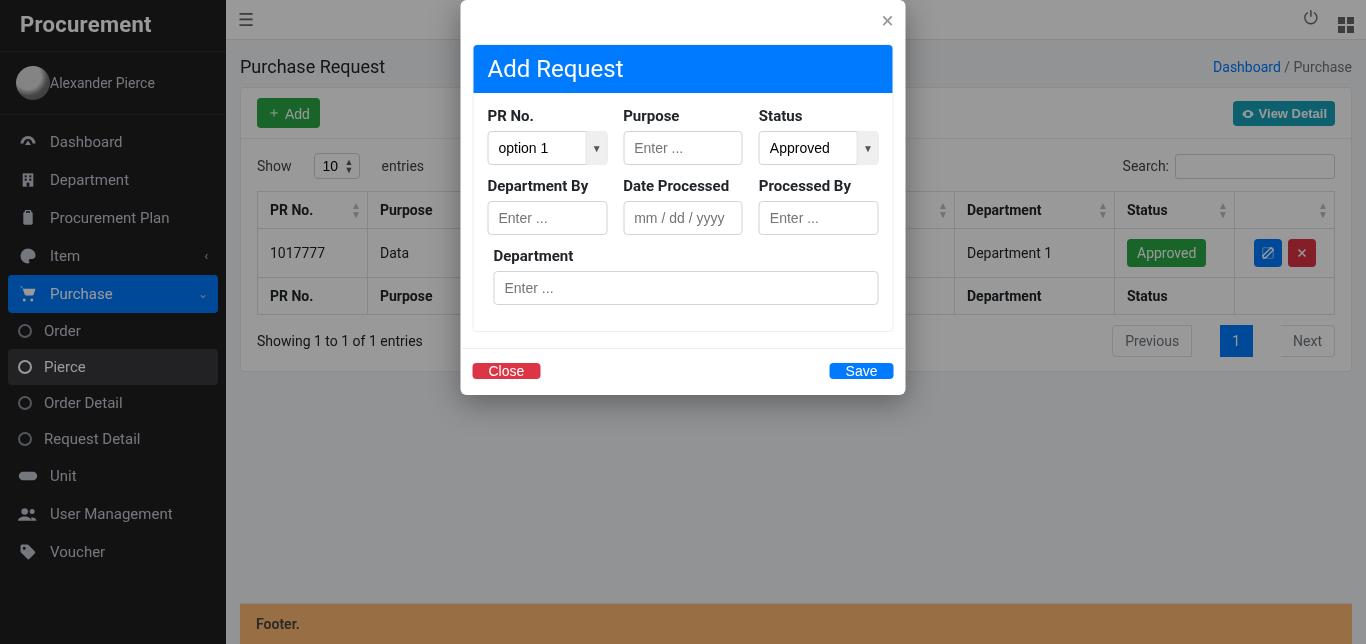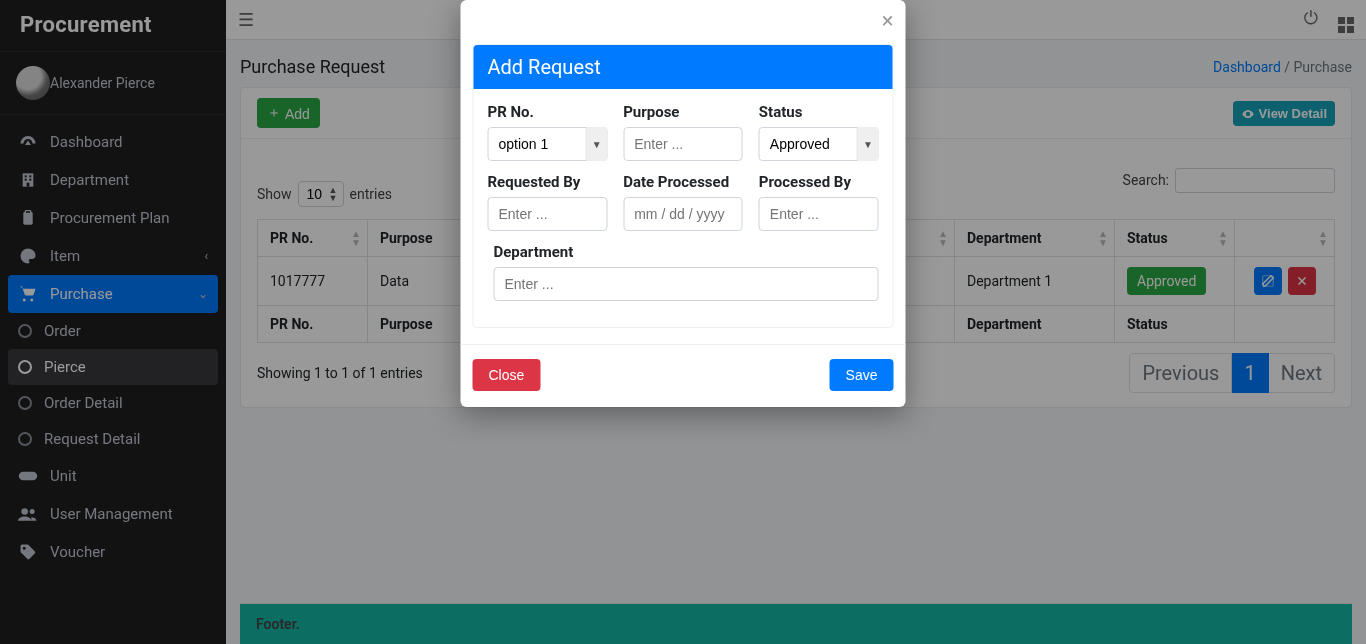--- a/index.html
+++ b/index.html
@@ -137,21 +137,21 @@
   .card-header .right { margin-left: auto; }
 
   .card-body { padding: 14px 16px; }
 
   .dt-controls {
     display: flex;
     align-items: center;
     justify-content: space-between;
     margin-bottom: 12px;
   }
-  .show-entries { display: flex; align-items: center; gap: 6px; color: #444; margin-top: 28px; }
+  .show-entries { display: flex; align-items: center; gap: 22px; color: #444; }
   .show-entries select {
     border: 1px solid #ced4da; border-radius: 4px; padding: 4px 20px 4px 8px; background: #fff; font-size: 14px;
     appearance: none;
   }
   .len-wrap { position: relative; display: inline-block; }
   .len-wrap .updown { position: absolute; right: 6px; top: 50%; transform: translateY(-50%); font-size: 9px; color: #555; pointer-events: none; line-height: 8px; }
   .search { display: flex; align-items: center; gap: 6px; color: #444; }
   .search input { border: 1px solid #ced4da; border-radius: 3px; padding: 4px 8px; width: 160px; }
 
   table.datatable { width: 100%; border-collapse: collapse; }
@@ -167,28 +167,28 @@
 
   .badge-approved { background: #28a745; color: #fff; padding: 6px 10px; border-radius: 4px; display: inline-block; }
 
   .row-actions { display: flex; gap: 6px; justify-content: center; }
   .icon-btn { width: 28px; height: 28px; border-radius: 4px; display: inline-flex; align-items: center; justify-content: center; color: #fff; cursor: pointer; font-size: 13px; }
   .icon-btn.edit { background: #007bff; }
   .icon-btn.delete { background: #dc3545; }
 
   .dt-footer { display: flex; align-items: center; justify-content: space-between; margin-top: 10px; }
   .pagination { display: flex; }
-  .pagination .page { border: 1px solid #dee2e6; padding: 7px 12px; font-size: 20px; color: #6c757d; cursor: pointer; background: #fff; }
+  .pagination .page { border: 1px solid #dee2e6; padding: 7px 12px; font-size: 14px; color: #6c757d; cursor: pointer; background: #fff; margin-left: 28px; }
   .pagination .page + .page { border-left: none; }
   .pagination .page:first-child { border-radius: 4px 0 0 4px; }
   .pagination .page:last-child { border-radius: 0 4px 4px 0; }
   .pagination .page.active { background: #007bff; color: #fff; border-color: #007bff; }
 
   .footer {
-    background: #14b8a6;
+    background: #fdba74;
     border-top: 1px solid #e5e5e5;
     padding: 12px 16px;
     color: #444;
     font-weight: 600;
     margin-top: auto;
   }
 
   
   .modal-backdrop {
     position: absolute;
@@ -219,21 +219,21 @@
   }
   .modal-inner { padding: 44px 12px 16px 12px; }
   .modal-card {
     border: 1px solid #eee;
     border-radius: 4px;
   }
   .modal-card-header {
     background: #007bff;
     color: #fff;
     padding: 10px 14px;
-    font-size: 20px;
+    font-size: 24px;
     border-radius: 4px 4px 0 0;
   }
   .modal-card-body { padding: 14px; }
   .form-row { display: flex; gap: 16px; margin-bottom: 12px; }
   .form-group { flex: 1; display: flex; flex-direction: column; gap: 6px; }
   .form-group label { font-weight: 700; font-size: 15px; color: #212529; }
   .form-group input, .form-group select {
     border: 1px solid #ced4da; border-radius: 4px; padding: 8px 10px; font-size: 14px; width: 100%; background: #fff;
   }
   .select-wrap { position: relative; }
@@ -246,21 +246,21 @@
     border-radius: 0 4px 4px 0;
     font-size: 10px; color: #555;
     pointer-events: none;
   }
   .modal-actions {
     display: flex;
     justify-content: space-between;
     padding: 14px 12px 16px 12px;
     border-top: 1px solid #eee;
   }
-  .modal-actions .btn { padding: 8px 16px; }
+  .modal-actions .btn { padding: 0 16px; }
 
   .grid-icon { display: inline-grid; grid-template-columns: 1fr 1fr; grid-template-rows: 1fr 1fr; gap: 2px; width: 16px; height: 16px; }
   .grid-icon span { background: #666; }
 
   svg { display: block; }
 </style>
 </head>
 <body>
 
 <aside class="sidebar">
@@ -545,21 +545,21 @@
           <div class="form-group">
             <label>Status</label>
             <div class="select-wrap">
               <select><option>Approved</option></select>
               <span class="chev">▼</span>
             </div>
           </div>
         </div>
         <div class="form-row">
           <div class="form-group">
-            <label>Requested By</label>
+            <label>Department By</label>
             <input type="text" placeholder="Enter ..." style="">
           </div>
           <div class="form-group">
             <label>Date Processed</label>
             <input type="text" placeholder="mm / dd / yyyy" style="">
           </div>
           <div class="form-group">
             <label>Processed By</label>
             <input type="text" placeholder="Enter ..." style="">
           </div>

